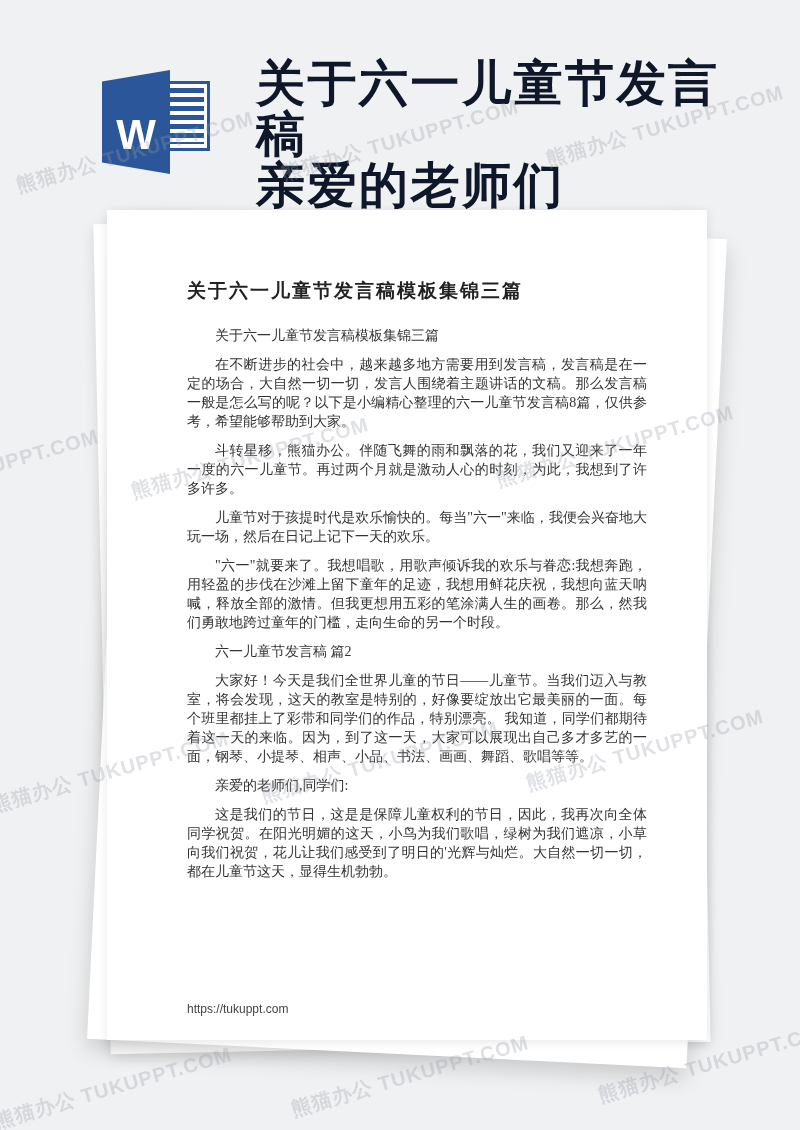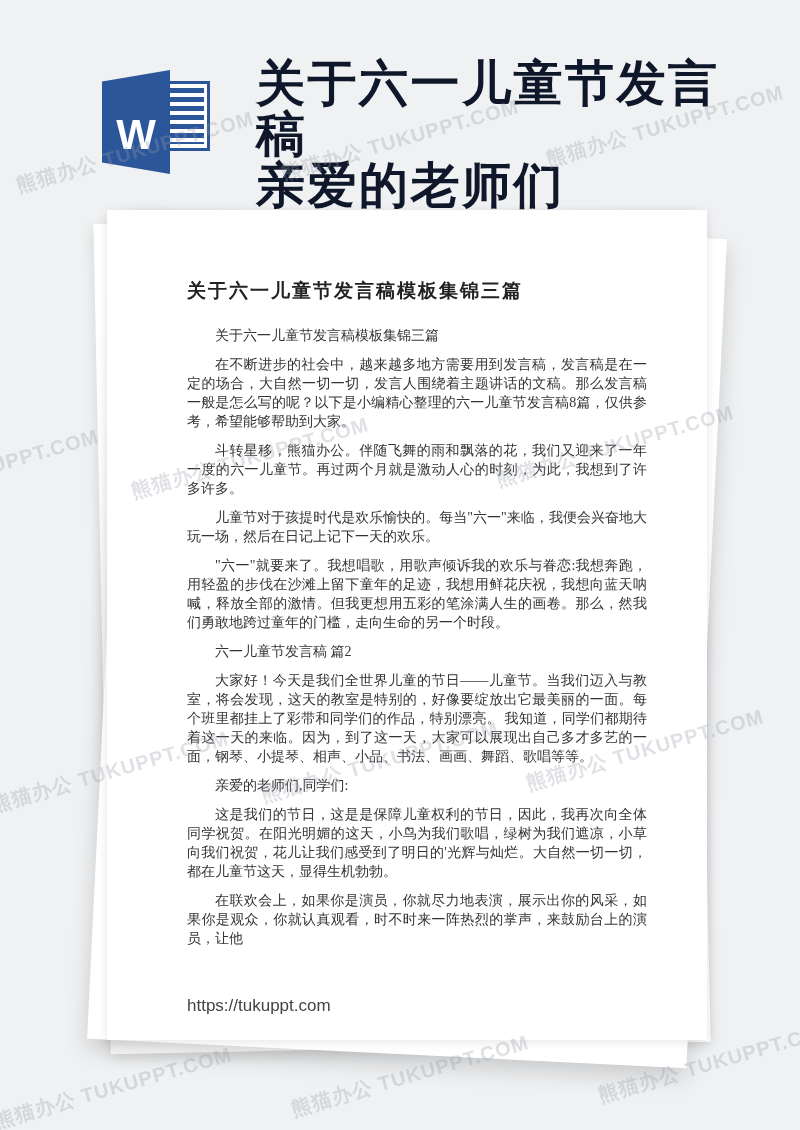--- a/index.html
+++ b/index.html
@@ -59,21 +59,21 @@
     font-size:19px;font-weight:bold;color:#222;
     letter-spacing:2px;margin:0 0 22px 0;
   }
   .para{
     font-family:"Liberation Serif","DejaVu Serif",serif;
     font-size:14px;line-height:19px;color:#333;
     margin:0 0 10px 0;text-indent:2em;text-align:justify;
   }
   .doc-footer-url{
     position:absolute;left:80px;bottom:24px;
-    font-size:17px;color:#444;
+    font-size:12px;color:#444;
     font-family:"Liberation Sans",sans-serif;
   }
   
   .wm-layer{position:absolute;inset:0;z-index:50;pointer-events:none;}
   .wm{
     position:absolute;white-space:nowrap;
     transform:translate(-50%,-50%) rotate(-16deg);
     font-size:20px;font-weight:600;letter-spacing:1px;
     color:rgba(148,155,168,0.30);
     font-family:"Liberation Sans","DejaVu Sans",sans-serif;
@@ -104,21 +104,20 @@
   <div>
       <p class="para">关于六一儿童节发言稿模板集锦三篇</p>
       <p class="para">在不断进步的社会中，越来越多地方需要用到发言稿，发言稿是在一定的场合，大自然一切一切，发言人围绕着主题讲话的文稿。那么发言稿一般是怎么写的呢？以下是小编精心整理的六一儿童节发言稿8篇，仅供参考，希望能够帮助到大家。</p>
       <p class="para">斗转星移，熊猫办公。伴随飞舞的雨和飘落的花，我们又迎来了一年一度的六一儿童节。再过两个月就是激动人心的时刻，为此，我想到了许多许多。</p>
       <p class="para">儿童节对于孩提时代是欢乐愉快的。每当"六一"来临，我便会兴奋地大玩一场，然后在日记上记下一天的欢乐。</p>
       <p class="para">"六一"就要来了。我想唱歌，用歌声倾诉我的欢乐与眷恋:我想奔跑，用轻盈的步伐在沙滩上留下童年的足迹，我想用鲜花庆祝，我想向蓝天呐喊，释放全部的激情。但我更想用五彩的笔涂满人生的画卷。那么，然我们勇敢地跨过童年的门槛，走向生命的另一个时段。</p>
       <p class="para">六一儿童节发言稿 篇2</p>
       <p class="para">大家好！今天是我们全世界儿童的节日——儿童节。当我们迈入与教室，将会发现，这天的教室是特别的，好像要绽放出它最美丽的一面。每个班里都挂上了彩带和同学们的作品，特别漂亮。 我知道，同学们都期待着这一天的来临。因为，到了这一天，大家可以展现出自己多才多艺的一面，钢琴、小提琴、相声、小品、书法、画画、舞蹈、歌唱等等。</p>
       <p class="para">亲爱的老师们,同学们:</p>
       <p class="para">这是我们的节日，这是是保障儿童权利的节日，因此，我再次向全体同学祝贺。在阳光明媚的这天，小鸟为我们歌唱，绿树为我们遮凉，小草向我们祝贺，花儿让我们感受到了明日的'光辉与灿烂。大自然一切一切，都在儿童节这天，显得生机勃勃。</p>
-      <p class="para">在联欢会上，如果你是演员，你就尽力地表演，展示出你的风采，如果你是观众，你就认真观看，时不时来一阵热烈的掌声，来鼓励台上的演员，让他</p>
     </div>
   <div class="doc-footer-url">https://tukuppt.com</div>
 </div>
 
 <div class="wm-layer">
     <div class="wm" style="left: 135px; top: 152px;">熊猫办公 TUKUPPT.COM</div>
     <div class="wm" style="left: 400px; top: 140px;">熊猫办公 TUKUPPT.COM</div>
     <div class="wm" style="left: 665px; top: 126px;">熊猫办公 TUKUPPT.COM</div>
     <div class="wm" style="left: -20px; top: 470px;">熊猫办公 TUKUPPT.COM</div>
     <div class="wm" style="left: 250px; top: 458px;">熊猫办公 TUKUPPT.COM</div>

